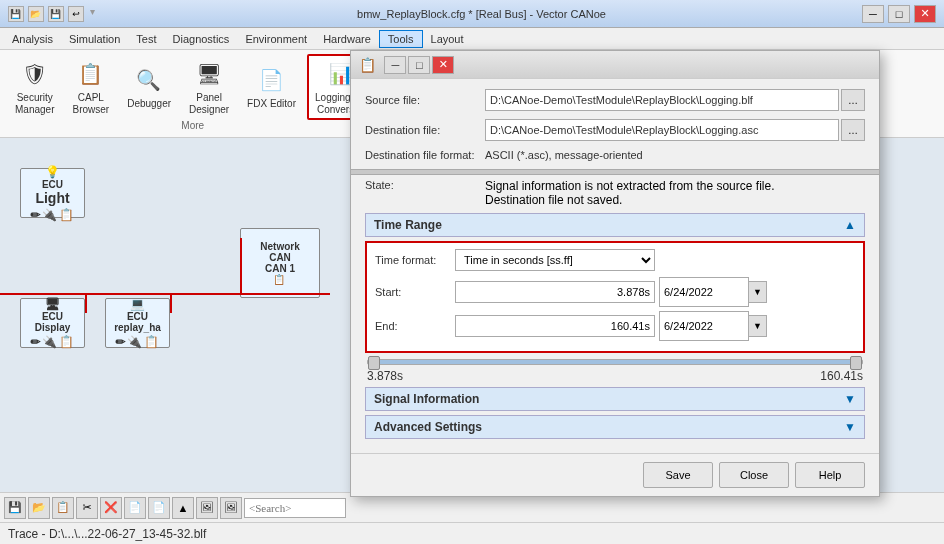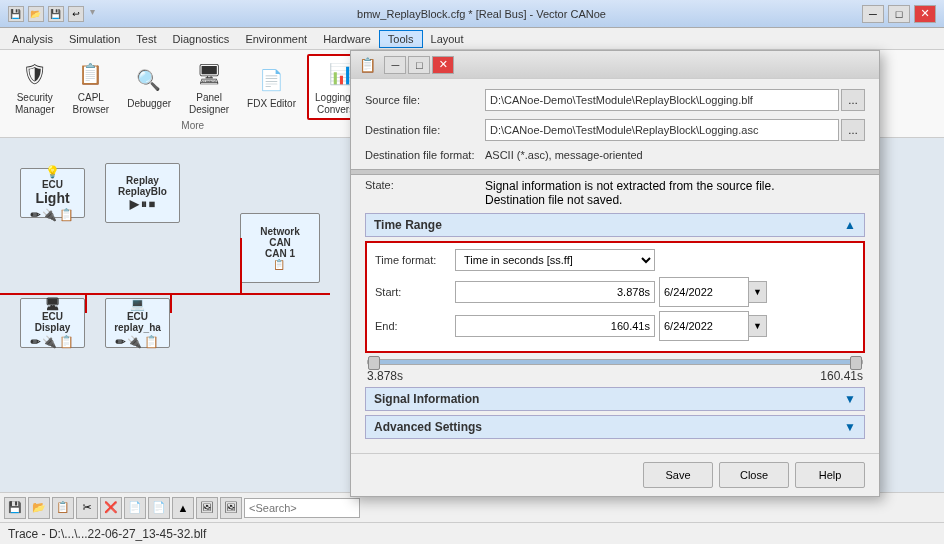--- a/index.html
+++ b/index.html
@@ -114,21 +114,21 @@
       justify-content: center;
       font-size: 10px;
       font-weight: bold;
       color: #333;
       padding: 4px;
     }
     .node-ecu-light { left: 20px; top: 30px; width: 65px; height: 50px; background: #e8f4ff; }
     .node-replay { left: 105px; top: 25px; width: 75px; height: 60px; background: #e8f4ff; }
     .node-ecu-display { left: 20px; top: 160px; width: 65px; height: 50px; background: #e8f4ff; }
     .node-ecu-replay { left: 105px; top: 160px; width: 65px; height: 50px; background: #e8f4ff; }
-    .node-network { left: 240px; top: 75px; width: 80px; height: 70px; background: #e8f4ff; }
+    .node-network { left: 240px; top: 90px; width: 80px; height: 70px; background: #e8f4ff; }
     .replay-controls { display: flex; gap: 2px; font-size: 10px; }
 
     
     .status-bar {
       height: 22px;
       background: #f0f0f0;
       border-top: 1px solid #ccc;
       display: flex;
       align-items: center;
       padding: 0 8px;
@@ -149,25 +149,26 @@
     }
     .bottom-btn {
       width: 22px; height: 22px;
       background: #e0e0e0;
       border: 1px solid #aaa;
       display: flex; align-items: center; justify-content: center;
       font-size: 11px;
       cursor: pointer;
     }
     .bottom-search {
-      width: 116px; height: 20px;
+      width: 102px; height: 20px;
       border: 1px solid #aaa;
       padding: 0 4px;
       font-size: 11px;
       background: #fff;
+      font-family: Liberation Serif, serif;
     }
 
     
     .dialog-overlay {
       position: absolute;
       top: 50px;
       left: 350px;
       width: 530px;
       background: #f0f0f0;
       border: 1px solid #aaa;
@@ -476,29 +477,20 @@
       <div>💡</div>
       <div style="font-size:10px;font-weight:bold;">ECU</div>
       <div style="font-size:14px;">Light</div>
       <div class="node-controls">
         <span>✏</span>
         <span>🔌</span>
         <span>📋</span>
       </div>
     </div>
 
-    <div class="node-box node-replay">
-      <div style="font-size:10px;font-weight:bold;">Replay</div>
-      <div style="font-size:10px;">ReplayBlo</div>
-      <div class="replay-controls">
-        <span>▶</span>
-        <span>⏸</span>
-        <span>⏹</span>
-      </div>
-    </div>
 
     <div class="node-box node-ecu-display">
       <div>🖥</div>
       <div style="font-size:10px;font-weight:bold;">ECU</div>
       <div style="font-size:10px;">Display</div>
       <div class="node-controls">
         <span>✏</span>
         <span>🔌</span>
         <span>📋</span>
       </div>

